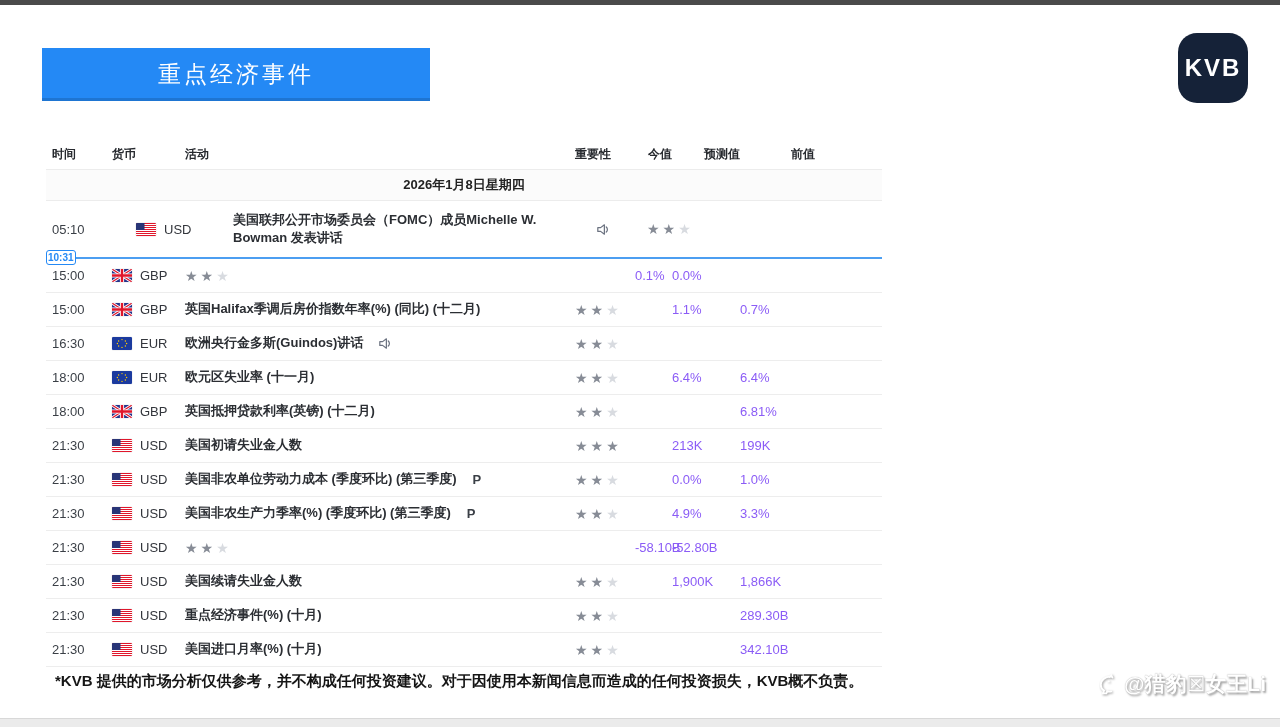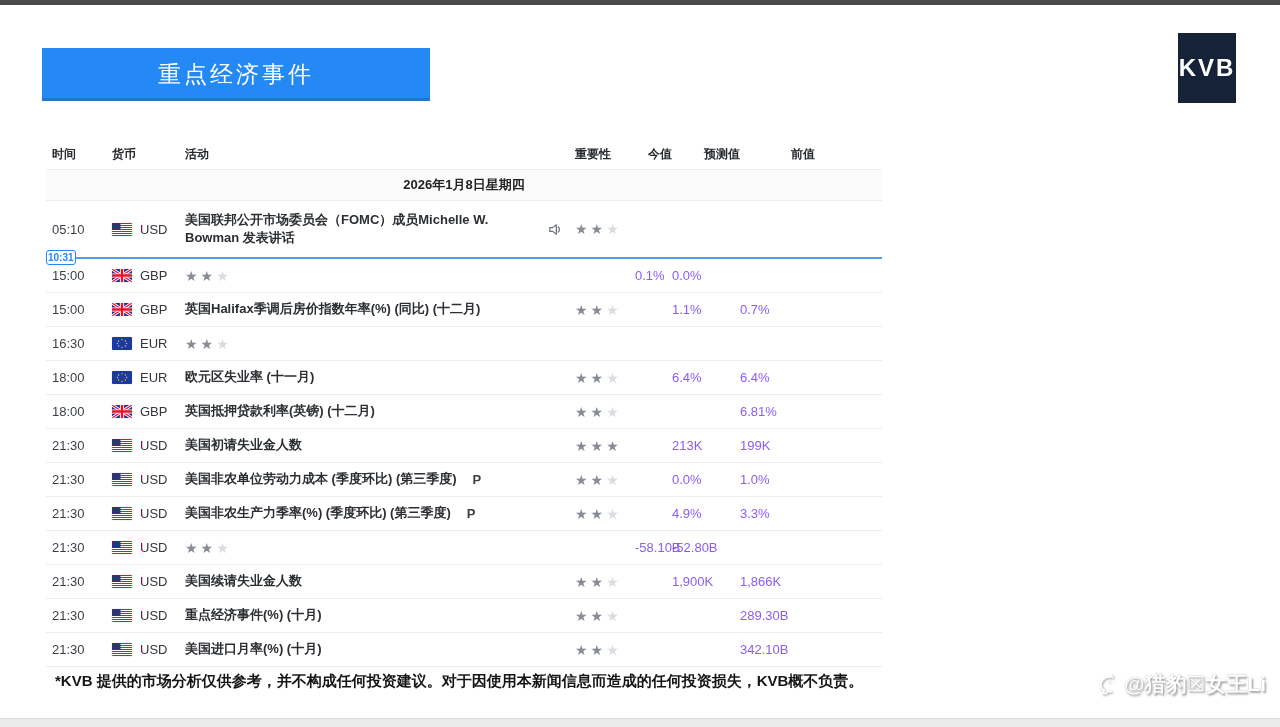--- a/index.html
+++ b/index.html
@@ -13,40 +13,40 @@
 
   .title-btn {
     position:absolute; left:42px; top:48px; width:388px; height:53px;
     background:#2489f5; color:#ffffff; border:none;
     font-size:23px; letter-spacing:3px; font-family:inherit;
     display:flex; align-items:center; justify-content:center;
     box-shadow: inset 0 -3px 0 rgba(0,0,0,0.14);
     cursor:pointer;
   }
   .logo {
-    position:absolute; left:1178px; top:33px; width:58px; height:70px;
+    position:absolute; left:1178px; top:33px; width:70px; height:70px;
     background:#152238; color:#ffffff; font-weight:bold; font-size:24px; letter-spacing:2px;
-    display:flex; align-items:center; justify-content:center;
+    display:flex; align-items:center; justify-content:center;border-radius:19px;
   }
 
   .calendar { position:absolute; left:46px; top:140px; width:836px; font-size:13px; color:#33363c; }
   .grid-row {
     display:grid;
     grid-template-columns:60px 73px 390px 60px 37px 68px 75px;
     padding:0 67px 0 6px;
     align-items:center;
   }
   .cal-header { height:29px; border-bottom:1px solid #ececec; font-weight:bold; font-size:12px; color:#26292e; }
   .h-right { text-align:right; }
   .date-row {
     height:30px; line-height:30px; text-align:center; font-weight:bold; font-size:13px;
     color:#222; background:#fbfbfb; border-bottom:1px solid #ececec;
   }
   .row { height:33px; border-bottom:1px solid #ededed; }
-  .row.tall { height:56px; }
+  .row.tall { height:56px;gap:24px; }
   .row.no-border { border-bottom:none; }
   .c-time { color:#3a3f46; }
   .c-currency { display:flex; align-items:center; gap:8px; }
   .flag { width:20px; height:13px; border-radius:1px; box-shadow:0 0 0 0.5px rgba(0,0,0,0.08); flex:none; }
   .c-activity { display:flex; align-items:center; color:#2b2e33;font-weight:bold; }
   .c-activity-text { max-width:348px; line-height:1.4; }
   .c-suffix { margin-left:16px; color:#3a3f46; }
   .speaker-icon { margin-left:14px; flex:none; display:inline-flex; }
   .c-stars { letter-spacing:3px; font-size:14px; white-space:nowrap; }
   .star.filled { color:#878c96; }
@@ -187,20 +187,30 @@
     <div class="c-num c-previous">0.7%</div>
   </div>
       <div class="grid-row row">
     <div class="c-time">16:30</div>
     <div class="c-currency">
       <svg class="flag" viewBox="0 0 20 13">
             <use class="flag-use" href="#flag-eu" xlink:href="#flag-eu"></use>
           </svg>
       <span class="c-code">EUR</span>
     </div>
+    <div class="c-activity">
+      <span class="c-activity-text">欧洲央行金多斯(Guindos)讲话</span>
+      <span class="speaker-icon">
+        <svg width="15" height="15" viewBox="0 0 16 16">
+          <path d="M3 6v4h3l4 3V3L6 6H3z" fill="none" stroke="#6b7280" stroke-width="1.3" stroke-linejoin="round"></path>
+          <path d="M12 5.3a3.6 3.6 0 0 1 0 5.4" fill="none" stroke="#6b7280" stroke-width="1.3" stroke-linecap="round"></path>
+        </svg>
+      </span>
+
+    </div>
     <div class="c-stars"><span class="star filled">★</span><span class="star filled">★</span><span class="star empty">★</span></div>
     <div class="c-num c-actual"></div>
     <div class="c-num c-forecast"></div>
     <div class="c-num c-previous"></div>
   </div>
       <div class="grid-row row">
     <div class="c-time">18:00</div>
     <div class="c-currency">
       <svg class="flag" viewBox="0 0 20 13">
             <use class="flag-use" href="#flag-eu" xlink:href="#flag-eu"></use>

